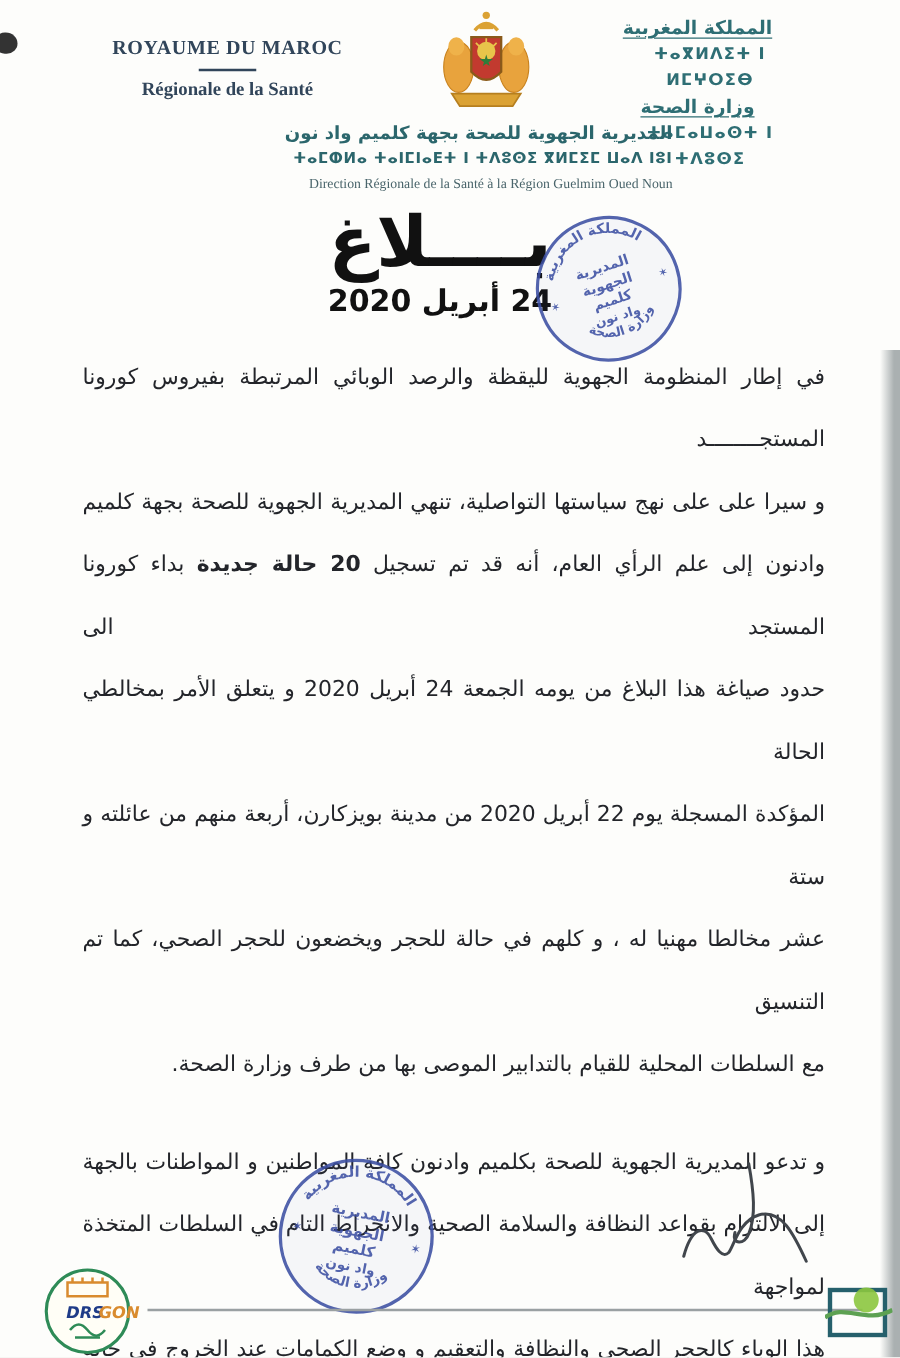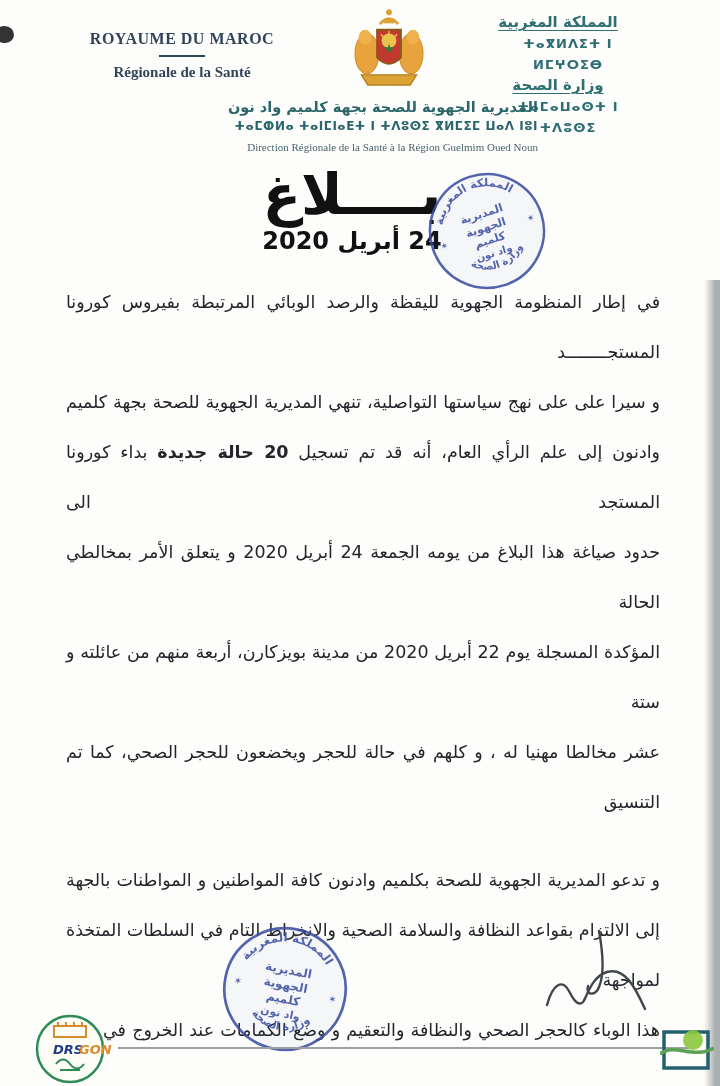--- a/index.html
+++ b/index.html
@@ -149,20 +149,21 @@
     </svg>
   </div>
 
   <div class="body-text">
     <div class="bl jl">في إطار المنظومة الجهوية لليقظة والرصد الوبائي المرتبطة بفيروس كورونا المستجــــــــد</div>
     <div class="bl jl">و سيرا على على نهج سياستها التواصلية، تنهي المديرية الجهوية للصحة بجهة كلميم</div>
     <div class="bl jl"><span>وادنون إلى علم الرأي العام، أنه قد تم تسجيل </span><span class="b">20 حالة جديدة</span><span> بداء كورونا المستجد الى</span></div>
     <div class="bl jl">حدود صياغة هذا البلاغ من يومه الجمعة 24 أبريل 2020 و يتعلق الأمر بمخالطي الحالة</div>
     <div class="bl jl">المؤكدة المسجلة يوم  22 أبريل 2020 من مدينة بويزكارن، أربعة منهم من عائلته و ستة</div>
     <div class="bl jl">عشر مخالطا مهنيا له ، و كلهم في حالة للحجر ويخضعون للحجر الصحي، كما تم التنسيق</div>
+    <div class="bl el">مع السلطات المحلية  للقيام بالتدابير الموصى بها من طرف وزارة الصحة.</div>
 
     <div class="pgap"></div>
 
     <div class="bl jl">و  تدعو المديرية الجهوية للصحة بكلميم وادنون كافة المواطنين و المواطنات بالجهة</div>
     <div class="bl jl">إلى الالتزام بقواعد النظافة والسلامة الصحية والانخراط التام في السلطات المتخذة لمواجهة</div>
     <div class="bl jl">هذا الوباء كالحجر الصحي والنظافة والتعقيم و وضع الكمامات عند الخروج في حالة</div>
 
   </div>
 
   <div class="stamp stamp2">

